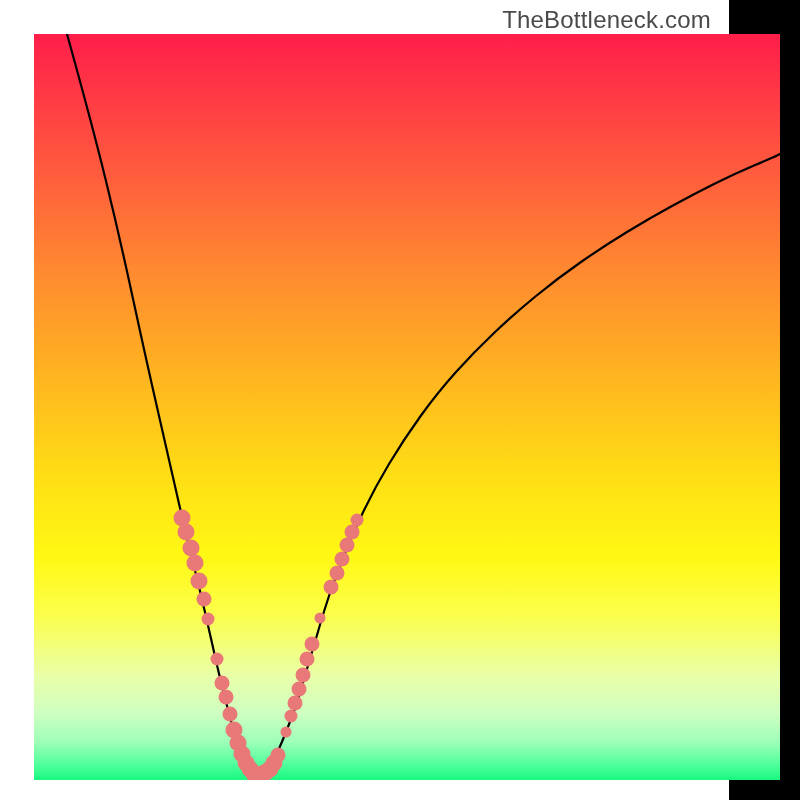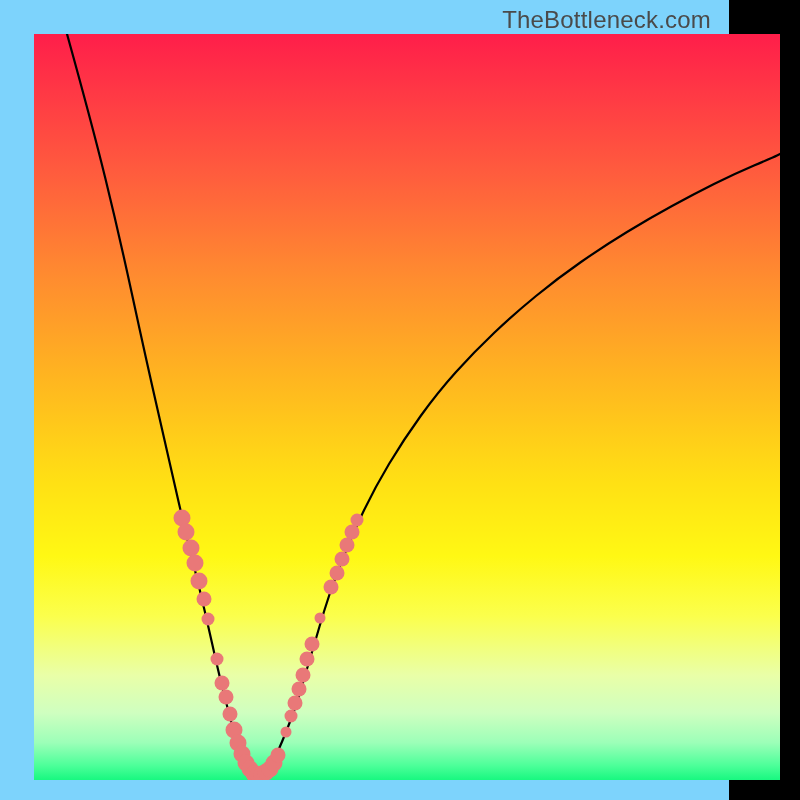--- a/index.html
+++ b/index.html
@@ -10,21 +10,21 @@
     overflow: hidden;
     background: #000;
     font-family: Arial, Helvetica, sans-serif;
   }
   .frame {
     position: absolute;
     left: 0;
     top: 0;
     width: 729px;
     height: 800px;
-    background: #7dd3fc;
+    background: #ffffff;
   }
   .plot-area {
     position: absolute;
     left: 34px;
     top: 34px;
     width: 746px;
     height: 746px;
     overflow: hidden;
   }
   .gradient-bg {

